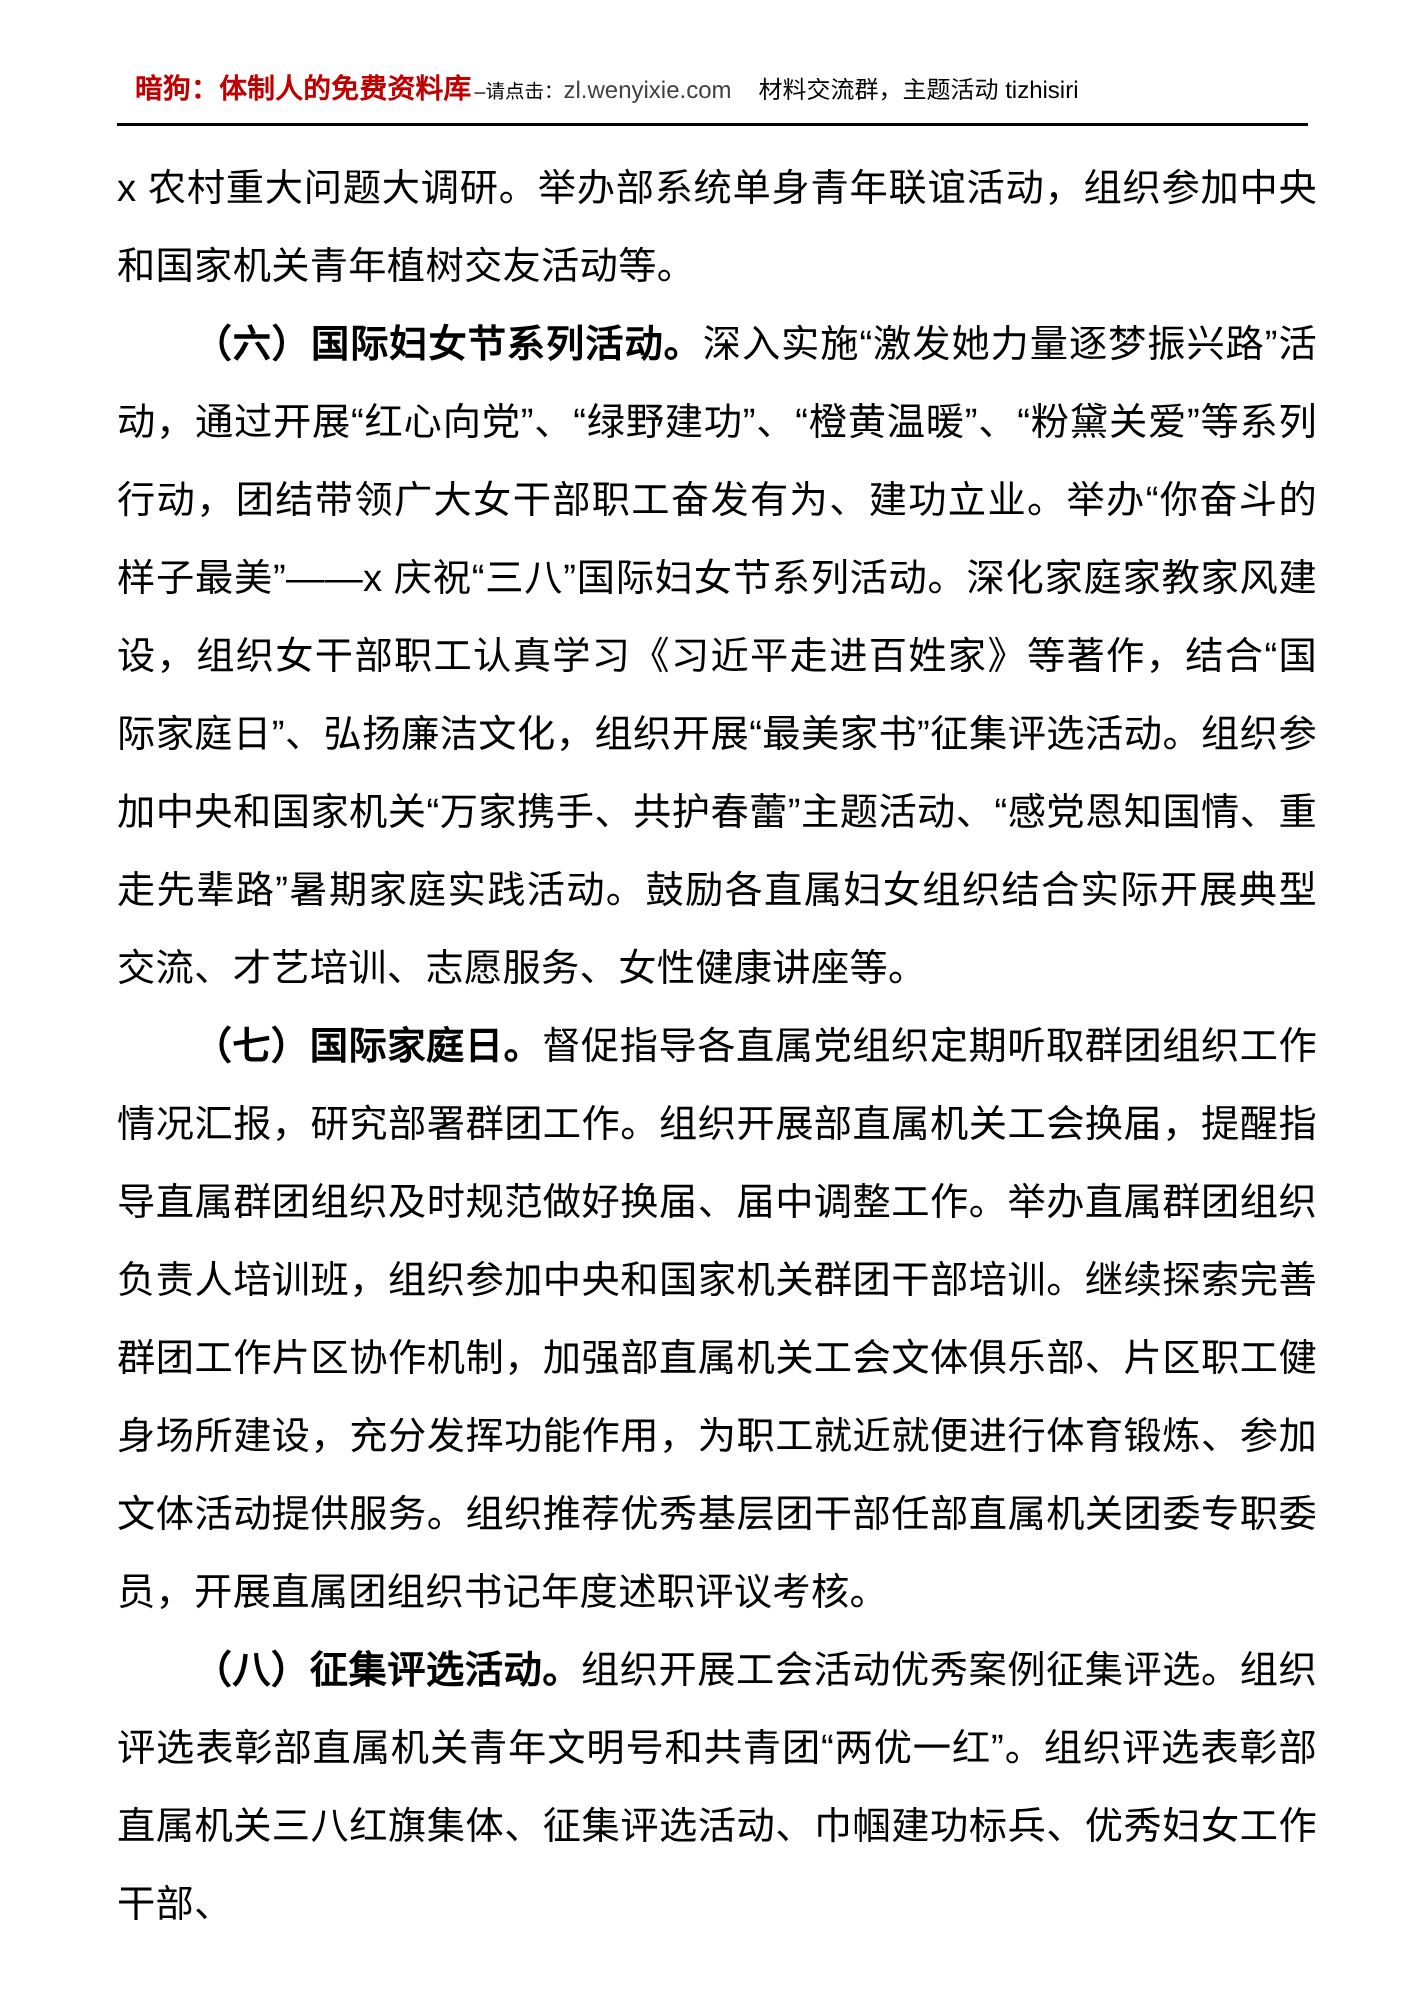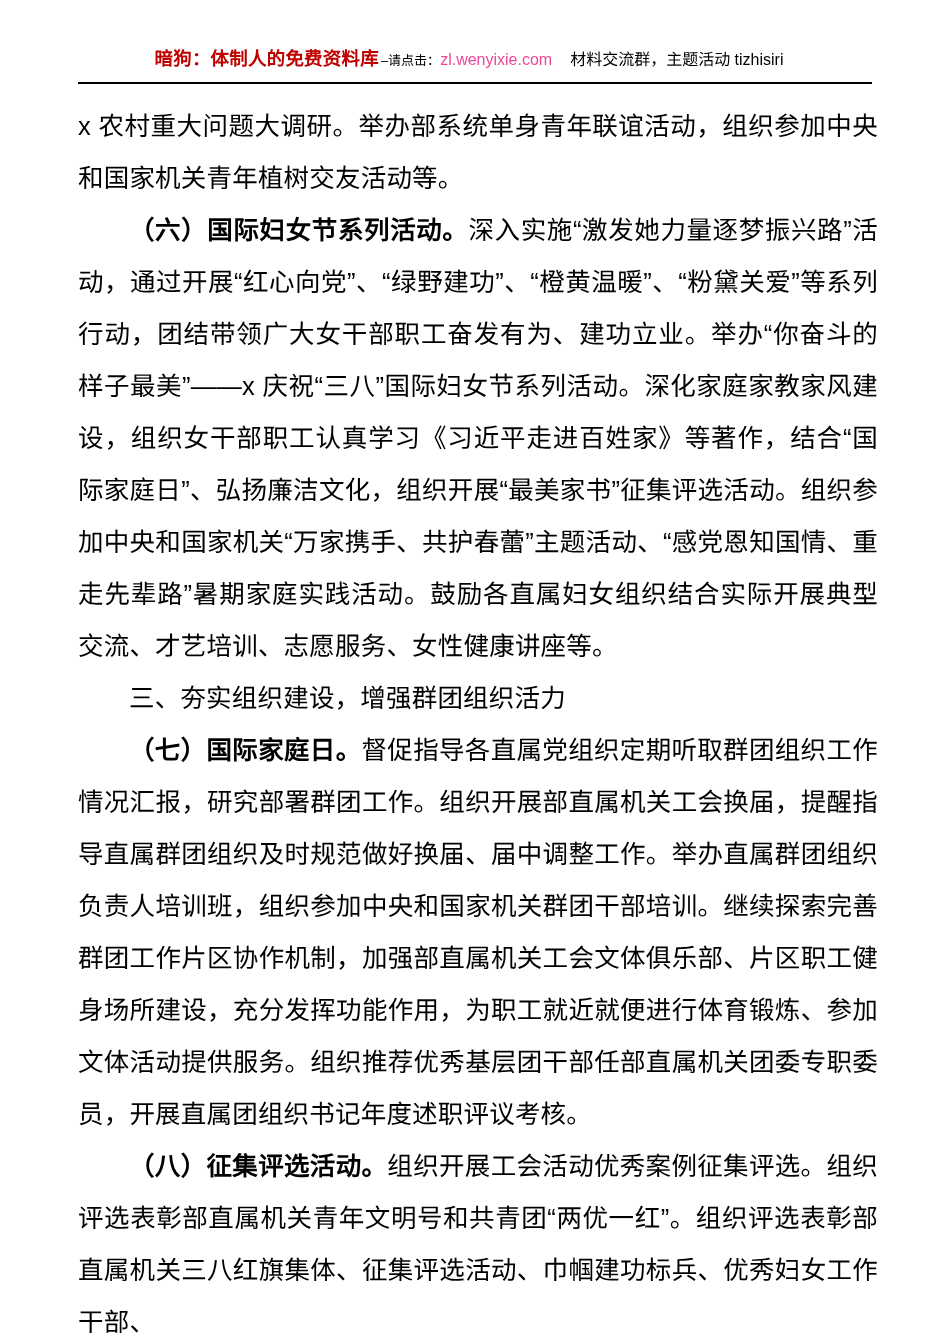--- a/index.html
+++ b/index.html
@@ -19,26 +19,25 @@
     width: 950px;
     height: 1344px;
     box-sizing: border-box;
     padding: 0;
   }
 
   
   .header {
     position: absolute;
     top: 48px;
-    left: 72px;
+    left: 90px;
     width: 794px;
     height: 40px;
     display: flex;
     align-items: flex-start;
-    justify-content: center;
     box-sizing: border-box;
   }
   .header-line {
     position: absolute;
     top: 82px;
     left: 78px;
     width: 794px;
     height: 2px;
     background: #000000;
   }
@@ -53,21 +52,21 @@
     color: #c00000;
     font-weight: bold;
     letter-spacing: 0.2px;
   }
   .hdr-click {
     color: #000000;
     font-size: 13px;
     margin-left: 2px;
   }
   .hdr-link {
-    color: #ec4899;
+    color: #404040;
     font-size: 16px;
     text-decoration: none;
   }
   .hdr-tail {
     color: #000000;
     font-size: 16px;
     margin-left: 18px;
   }
 
   
@@ -111,23 +110,20 @@
   <div class="content">
 
     <p>
       <span>x 农村重大问题大调研。举办部系统单身青年联谊活动，组织参加中央和国家机关青年植树交友活动等。</span>
     </p>
 
     <p class="indent">
       <span class="bold">（六）国际妇女节系列活动。</span><span>深入实施“激发她力量逐梦振兴路”活动，通过开展“红心向党”、“绿野建功”、“橙黄温暖”、“粉黛关爱”等系列行动，团结带领广大女干部职工奋发有为、建功立业。举办“你奋斗的样子最美”——x 庆祝“三八”国际妇女节系列活动。深化家庭家教家风建设，组织女干部职工认真学习《习近平走进百姓家》等著作，结合“国际家庭日”、弘扬廉洁文化，组织开展“最美家书”征集评选活动。组织参加中央和国家机关“万家携手、共护春蕾”主题活动、“感党恩知国情、重走先辈路”暑期家庭实践活动。鼓励各直属妇女组织结合实际开展典型交流、才艺培训、志愿服务、女性健康讲座等。</span>
     </p>
 
-    <p class="indent">
-      <span>三、夯实组织建设，增强群团组织活力</span>
-    </p>
 
     <p class="indent">
       <span class="bold">（七）国际家庭日。</span><span>督促指导各直属党组织定期听取群团组织工作情况汇报，研究部署群团工作。组织开展部直属机关工会换届，提醒指导直属群团组织及时规范做好换届、届中调整工作。举办直属群团组织负责人培训班，组织参加中央和国家机关群团干部培训。继续探索完善群团工作片区协作机制，加强部直属机关工会文体俱乐部、片区职工健身场所建设，充分发挥功能作用，为职工就近就便进行体育锻炼、参加文体活动提供服务。组织推荐优秀基层团干部任部直属机关团委专职委员，开展直属团组织书记年度述职评议考核。</span>
     </p>
 
     <p class="indent">
       <span class="bold">（八）征集评选活动。</span><span>组织开展工会活动优秀案例征集评选。组织评选表彰部直属机关青年文明号和共青团“两优一红”。组织评选表彰部直属机关三八红旗集体、征集评选活动、巾帼建功标兵、优秀妇女工作干部、</span>
     </p>
 
   </div>

